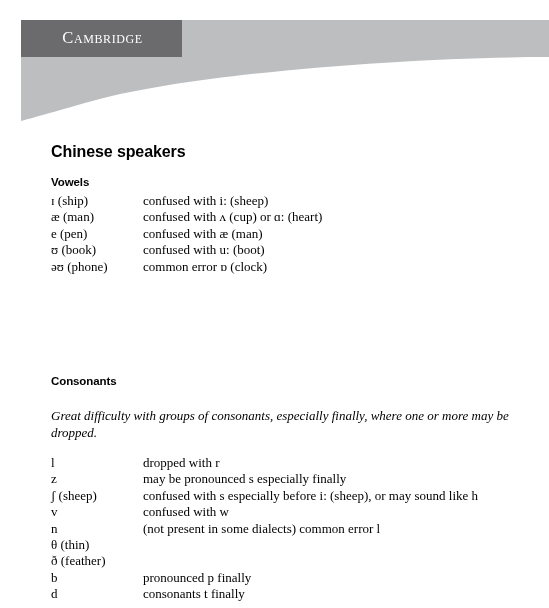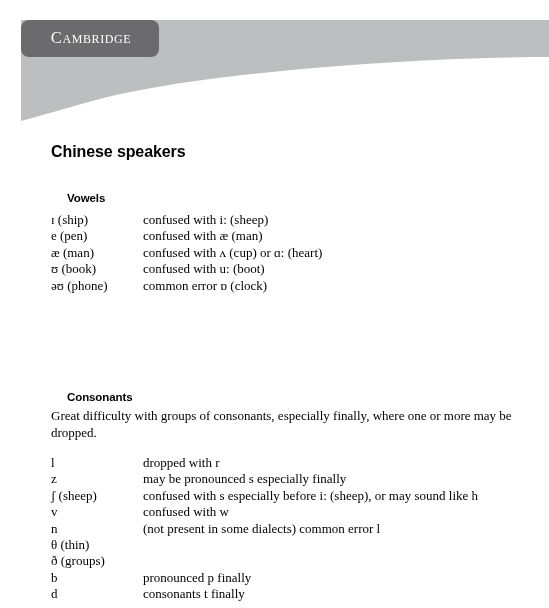--- a/index.html
+++ b/index.html
@@ -25,27 +25,26 @@
     height: 125px;
     overflow: hidden;
   }
   #header-band svg {
     display: block;
   }
   #cambridge-logo-box {
     position: absolute;
     left: 21px;
     top: 20px;
-    width: 138px;
+    width: 161px;
     height: 37px;
     background: #6b6b6d;
     display: flex;
     align-items: center;
     justify-content: center;
-    border-radius: 8px;
   }
   #cambridge-logo-text {
     color: #ffffff;
     font-family: "Liberation Serif", serif;
     font-variant: small-caps;
     font-size: 16.5px;
     letter-spacing: 0.6px;
     line-height: 1;
     white-space: nowrap;
     padding-left: 2px;
@@ -66,21 +65,21 @@
     left: 51px;
     top: 18px;
     font-family: "Liberation Sans", sans-serif;
     font-weight: bold;
     font-size: 16px;
     letter-spacing: -0.1px;
     color: #000;
   }
 
   .section-heading {
-    margin: 16px;
+    margin: 0;
     padding: 0;
     position: absolute;
     left: 51px;
     font-family: "Liberation Sans", sans-serif;
     font-weight: bold;
     font-size: 11.5px;
     letter-spacing: -0.1px;
     color: #000;
   }
   #vowels-heading { top: 51px; }
@@ -89,32 +88,33 @@
   .para {
     margin: 0;
     padding: 0;
     position: absolute;
     left: 51px;
     width: 466px;
     font-family: "Liberation Serif", serif;
     font-size: 13px;
     line-height: 16.5px;
     color: #000;
+    font-style: italic;
   }
   #consonants-intro { top: 283px; }
 
   .entry-table {
     position: absolute;
     left: 51px;
     border-collapse: collapse;
     font-family: "Liberation Serif", serif;
     font-size: 13px;
     color: #000;
   }
-  #vowels-table { top: 87px; }
+  #vowels-table { top: 68px; }
   #consonants-table { top: 330px; }
 
   .entry-table td {
     padding: 0;
     margin: 0;
     vertical-align: top;
     line-height: 16.4px;
     white-space: nowrap;
   }
   .entry-table td.sym {
@@ -147,28 +147,28 @@
 
   <h2 class="section-heading" id="vowels-heading">Vowels</h2>
 
   <table class="entry-table" id="vowels-table">
     <tbody>
       <tr>
         <td class="sym">ɪ (ship)</td>
         <td class="desc">confused with i: (sheep)</td>
       </tr>
       <tr>
+        <td class="sym">æ (man)</td>
+        <td class="desc">confused with ʌ (cup) or ɑ: (heart)</td>
+      </tr>
+      <tr>
         <td class="sym">e (pen)</td>
         <td class="desc">confused with æ (man)</td>
       </tr>
       <tr>
-        <td class="sym">æ (man)</td>
-        <td class="desc">confused with ʌ (cup) or ɑ: (heart)</td>
-      </tr>
-      <tr>
         <td class="sym">ʊ (book)</td>
         <td class="desc">confused with u: (boot)</td>
       </tr>
       <tr>
         <td class="sym">əʊ (phone)</td>
         <td class="desc">common error ɒ (clock)</td>
       </tr>
     </tbody>
   </table>
 
@@ -196,21 +196,21 @@
       </tr>
       <tr>
         <td class="sym">n</td>
         <td class="desc">(not present in some dialects) common error l</td>
       </tr>
       <tr>
         <td class="sym">θ (thin)</td>
         <td class="desc"></td>
       </tr>
       <tr>
-        <td class="sym">ð (groups)</td>
+        <td class="sym">ð (feather)</td>
         <td class="desc"></td>
       </tr>
       <tr>
         <td class="sym">b</td>
         <td class="desc">pronounced p finally</td>
       </tr>
       <tr>
         <td class="sym">d</td>
         <td class="desc">consonants t finally</td>
       </tr>

